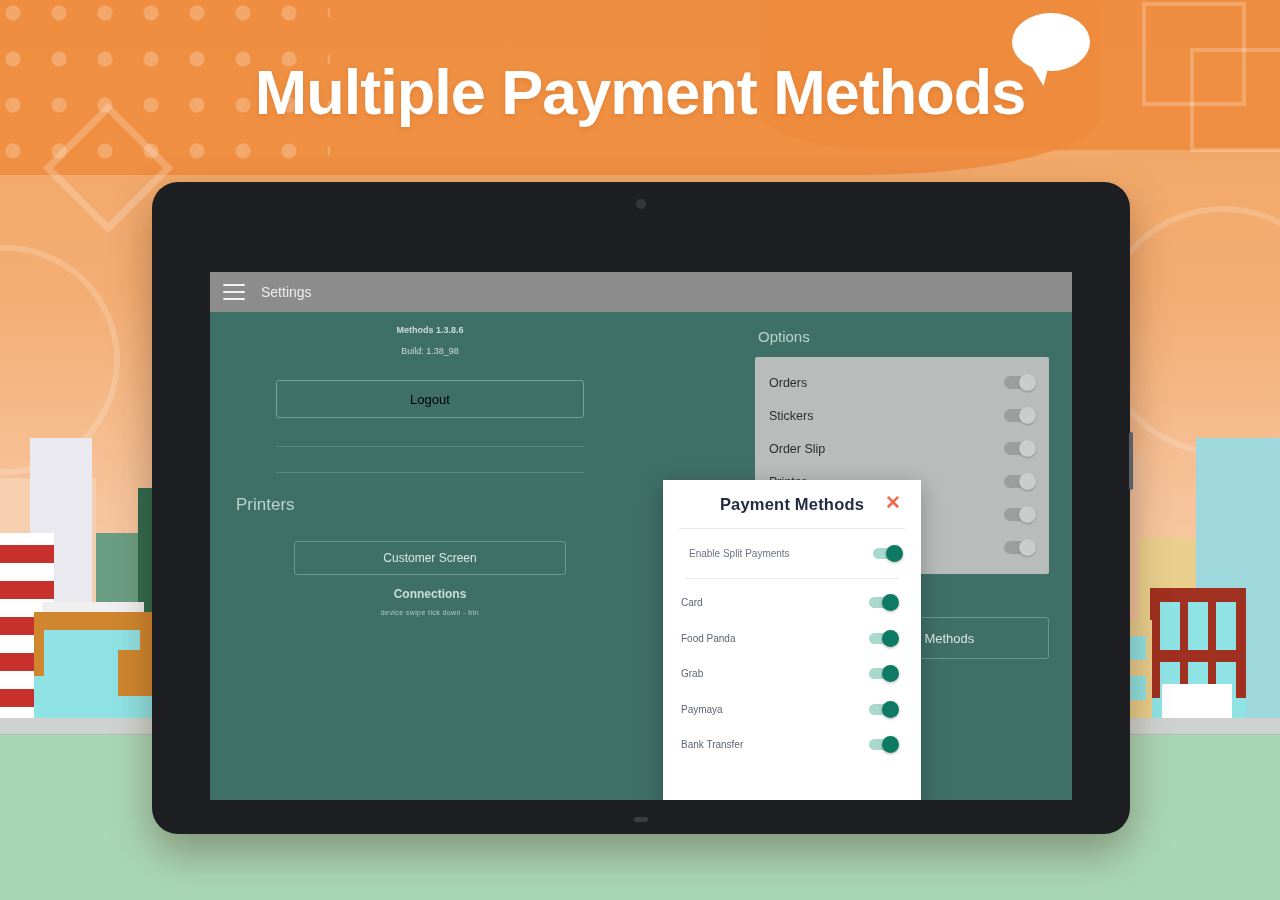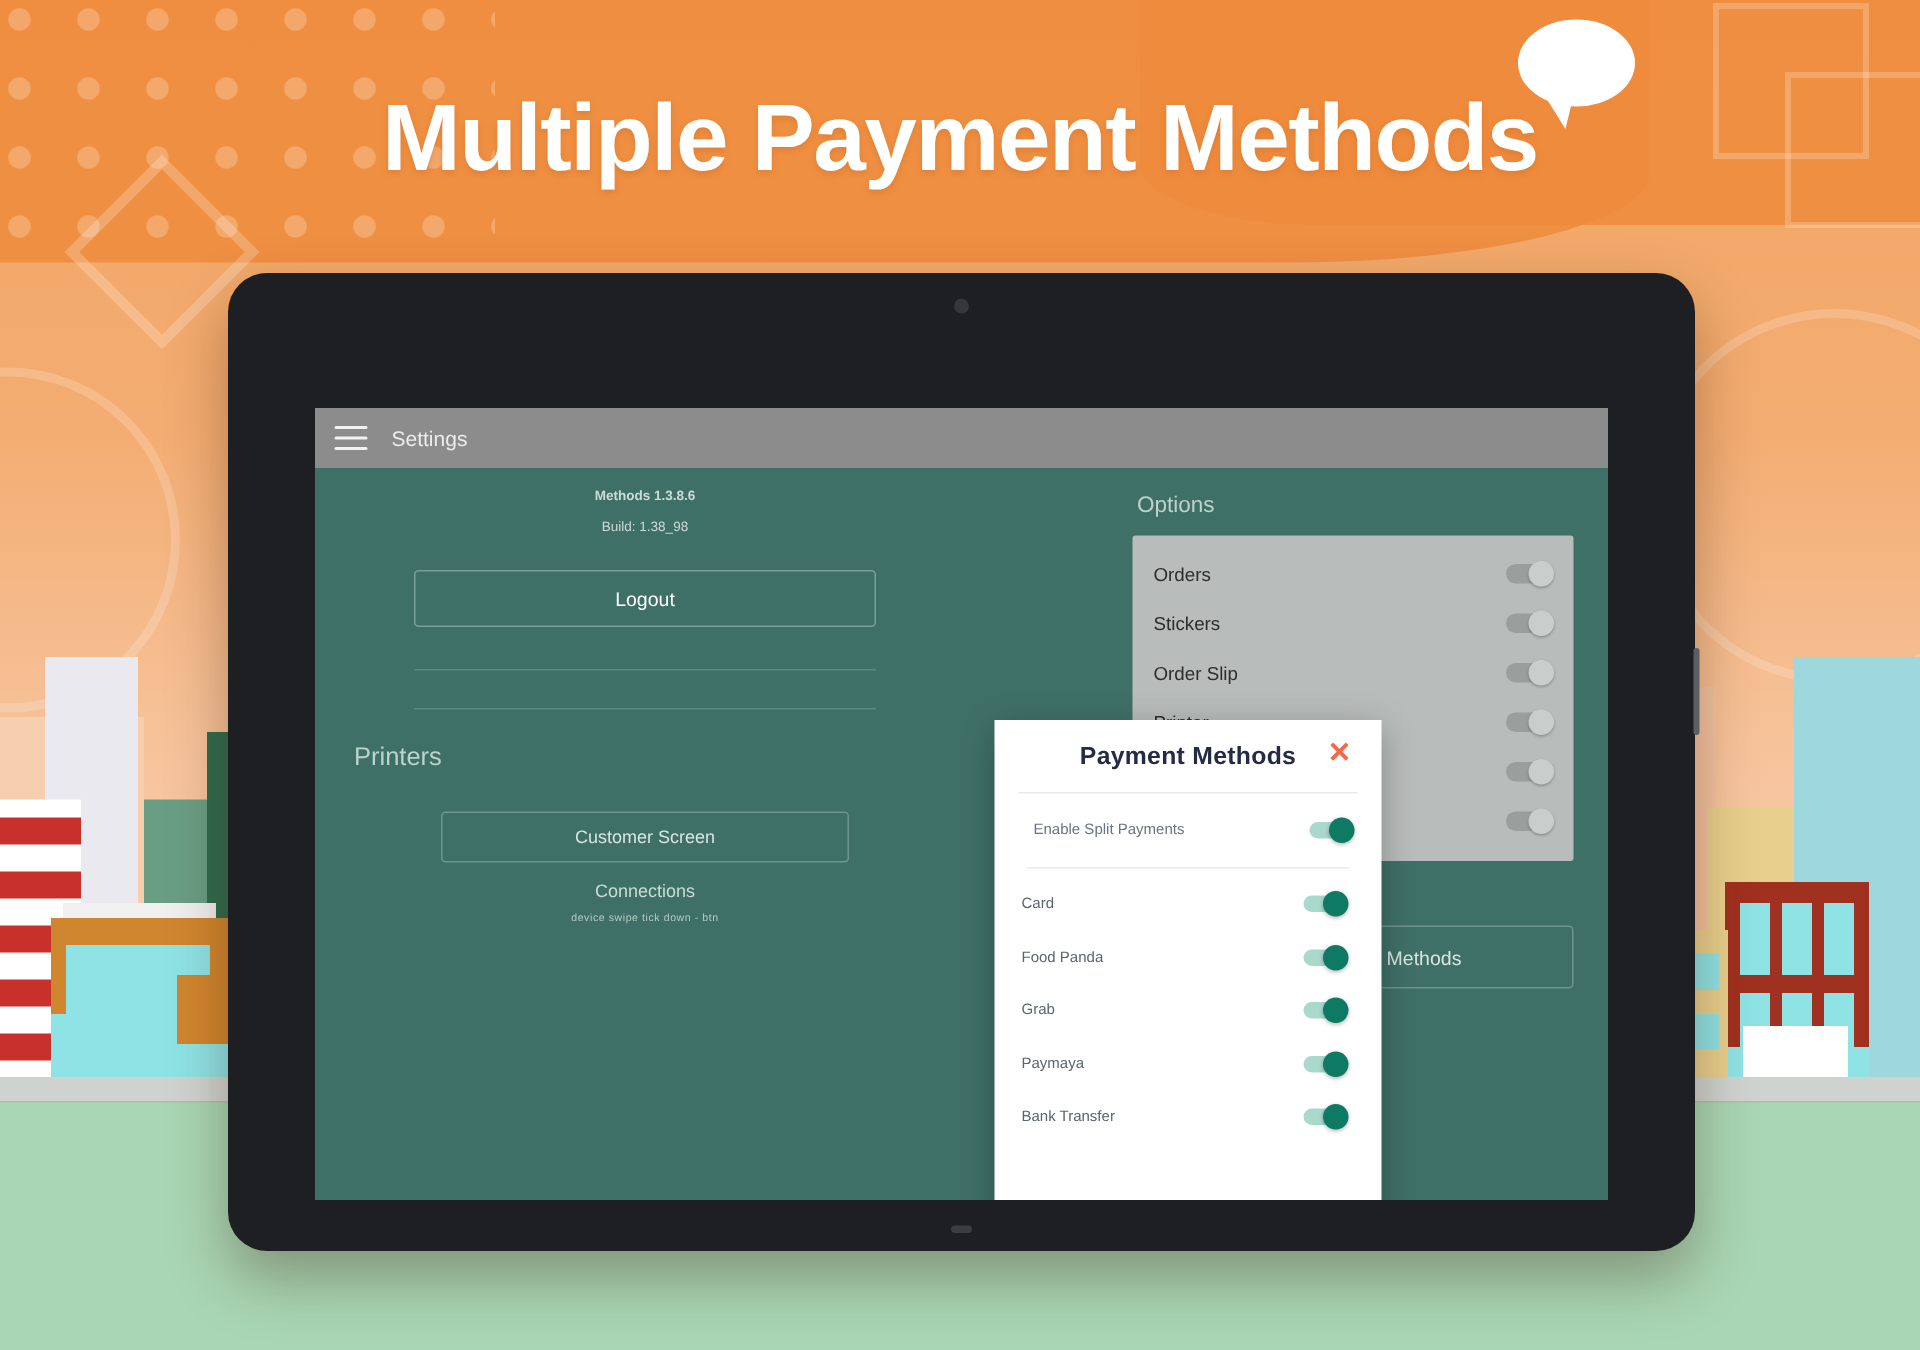--- a/index.html
+++ b/index.html
@@ -136,36 +136,36 @@
   .settings{ position:absolute; left:0; top:40px; width:862px; height:488px; color:#cfe0da; }
 
   .left-col{ position:absolute; left:20px; top:0; width:400px; text-align:center; }
   .brand{ font-size:33px; letter-spacing:1px; color:#d6e4df; margin-top:18px; font-weight:400; }
   .ver{ font-size:9px; color:#cbdbd6; margin-top:13px; font-weight:bold; }
   .bld-no{ font-size:9px; color:#cbdbd6; margin-top:11px; font-weight:normal; }
   .btn-outline{
     margin:24px auto 0; width:308px; height:38px;
     border:1px solid #78a09a; border-radius:3px;
     display:flex; align-items:center; justify-content:center;
-    color:#ffffff; font-size:13px;
+    color:#000000; font-size:13px;
   }
   .hr{ width:308px; height:1px; background:#5d8880; margin:28px auto 0; }
   .hr2{ width:308px; height:1px; background:#5d8880; margin:25px auto 0; }
   .sect-title{ text-align:left; padding-left:6px; margin-top:22px; font-size:17px; color:#bcd2cb; }
   .printer-row{
     display:flex; justify-content:center; gap:42px; margin-top:17px;
     font-size:11px; color:#cadcd6;
   }
   .btn-outline2{
     margin:26px auto 0; width:272px; height:34px;
     border:1px solid #6d9690; border-radius:3px;
     display:flex; align-items:center; justify-content:center;
     color:#d8e6e1; font-size:12px;
   }
-  .conn{ margin-top:12px; font-size:12px; color:#cadcd6; }
+  .conn{ margin-top:12px; font-size:12px; color:#cadcd6;font-weight:bold; }
   .conn-sub{ margin-top:8px; font-size:7px; color:#b4cbc4; letter-spacing:.4px; }
 
   
   .right-col{ position:absolute; left:545px; top:0; width:300px; }
   .rc-head{ font-size:15px; color:#bcd2cb; margin:16px 0 0 3px; }
   .rc-panel{
     margin-top:12px; width:294px;
     background:#b8bcba; border-radius:2px;
     padding:9px 14px 10px 14px;
   }

